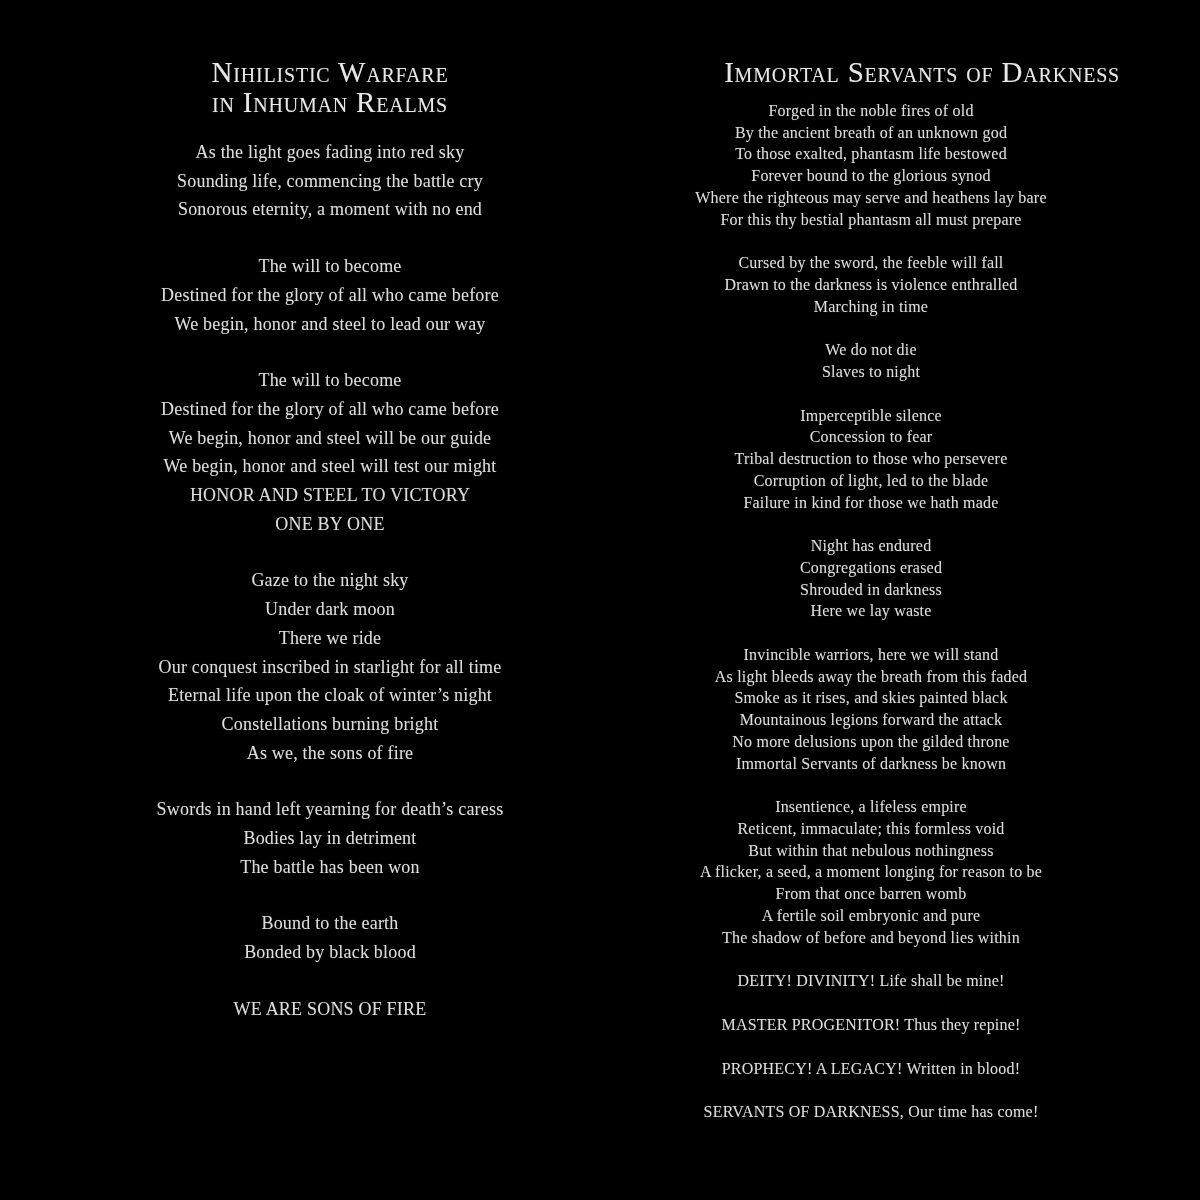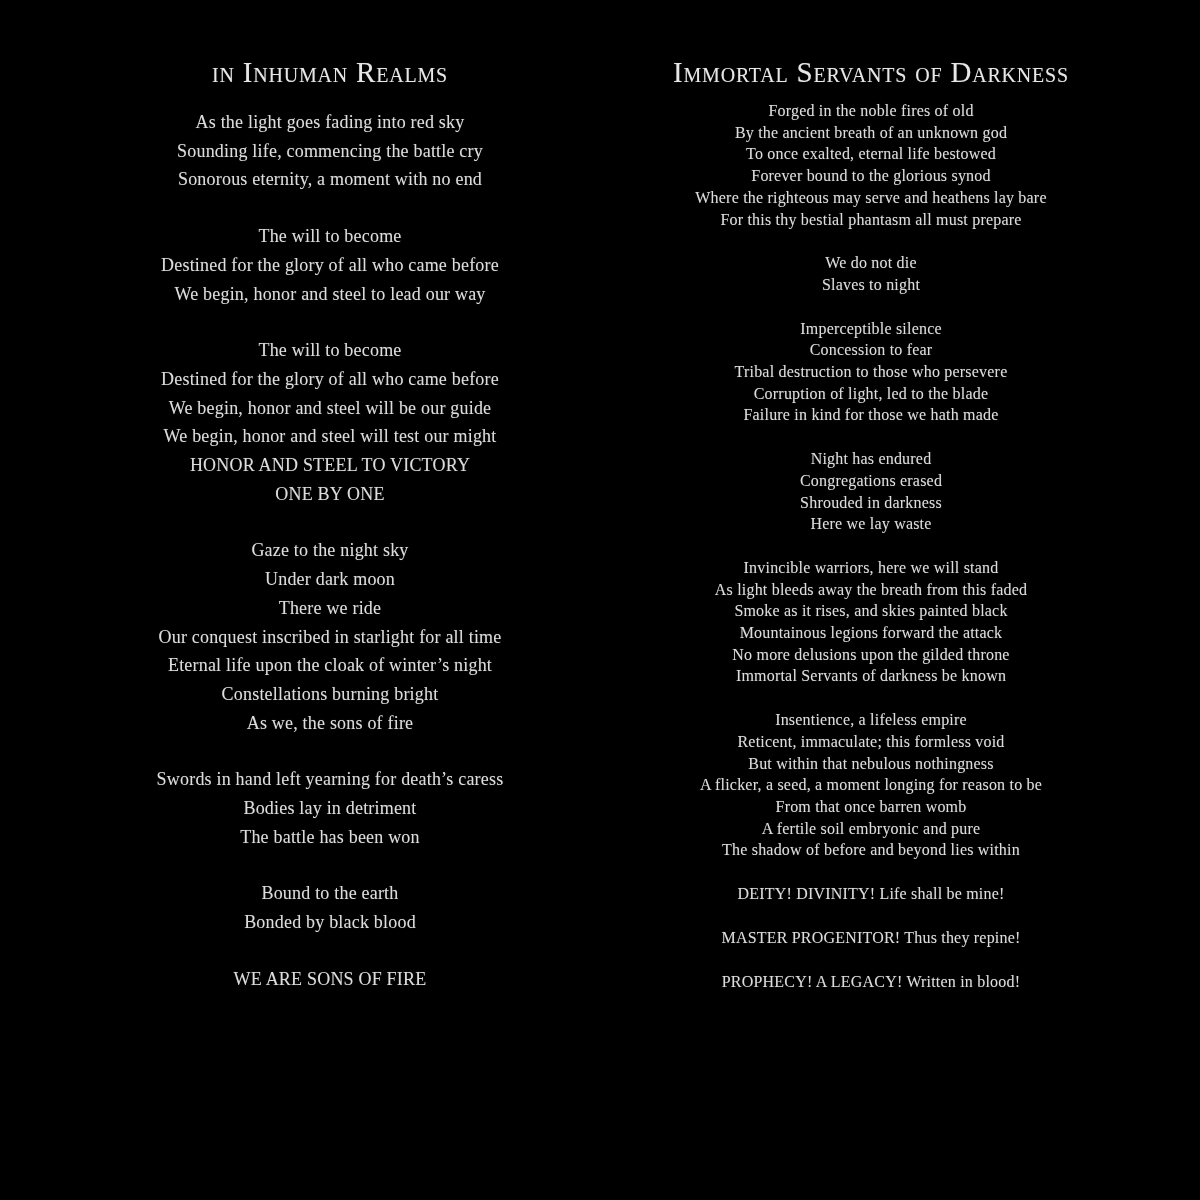--- a/index.html
+++ b/index.html
@@ -33,36 +33,37 @@
   .title {
     margin: 0;
     font-size: 29px;
     line-height: 30px;
     font-weight: normal;
     font-variant: small-caps;
     letter-spacing: 0.8px;
     color: #e7e7e7;
   }
   .col-left  .title { margin-bottom: 21px; }
-  .col-right .title { margin-bottom: 13px; }
+  .col-right .title { margin-bottom: 13px; text-align: right; }
   .title-line { display: block; }
 
   .stanza { margin: 0; letter-spacing: 0.2px; }
   .col-left  .stanza { font-size: 18px; line-height: 28.7px; margin-bottom: 28px; }
   .col-right .stanza { font-size: 16px; line-height: 21.7px; margin-bottom: 22px; }
   .stanza:last-child { margin-bottom: 0; }
   .line { display: block; }
 </style>
 </head>
 <body style="background: rgb(0, 0, 0);">
 
 <main class="sheet">
 
   <section class="col col-left" style="color: rgb(220, 220, 220);">
     <h1 class="title" style="color: rgb(231, 231, 231);">
+      <span class="title-line">Nihilistic Warfare</span>
       <span class="title-line">in Inhuman Realms</span>
     </h1>
     <div class="stanzas">
         <p class="stanza">
           <span class="line">As the light goes fading into red sky</span>
           <span class="line">Sounding life, commencing the battle cry</span>
           <span class="line">Sonorous eternity, a moment with no end</span>
         </p>
         <p class="stanza">
           <span class="line">The will to become</span>
@@ -102,24 +103,29 @@
   </section>
 
   <section class="col col-right" style="color: rgb(220, 220, 220);">
     <h1 class="title" style="color: rgb(231, 231, 231);">
       <span class="title-line">Immortal Servants of Darkness</span>
     </h1>
     <div class="stanzas">
         <p class="stanza">
           <span class="line">Forged in the noble fires of old</span>
           <span class="line">By the ancient breath of an unknown god</span>
-          <span class="line">To once exalted, eternal life bestowed</span>
+          <span class="line">To those exalted, phantasm life bestowed</span>
           <span class="line">Forever bound to the glorious synod</span>
           <span class="line">Where the righteous may serve and heathens lay bare</span>
           <span class="line">For this thy bestial phantasm all must prepare</span>
+        </p>
+        <p class="stanza">
+          <span class="line">Cursed by the sword, the feeble will fall</span>
+          <span class="line">Drawn to the darkness is violence enthralled</span>
+          <span class="line">Marching in time</span>
         </p>
         <p class="stanza">
           <span class="line">We do not die</span>
           <span class="line">Slaves to night</span>
         </p>
         <p class="stanza">
           <span class="line">Imperceptible silence</span>
           <span class="line">Concession to fear</span>
           <span class="line">Tribal destruction to those who persevere</span>
           <span class="line">Corruption of light, led to the blade</span>
@@ -150,16 +156,19 @@
         </p>
         <p class="stanza">
           <span class="line">DEITY! DIVINITY! Life shall be mine!</span>
         </p>
         <p class="stanza">
           <span class="line">MASTER PROGENITOR! Thus they repine!</span>
         </p>
         <p class="stanza">
           <span class="line">PROPHECY! A LEGACY! Written in blood!</span>
         </p>
+        <p class="stanza">
+          <span class="line">SERVANTS OF DARKNESS, Our time has come!</span>
+        </p>
       </div>
   </section>
 
 </main>
 
 </body></html>

